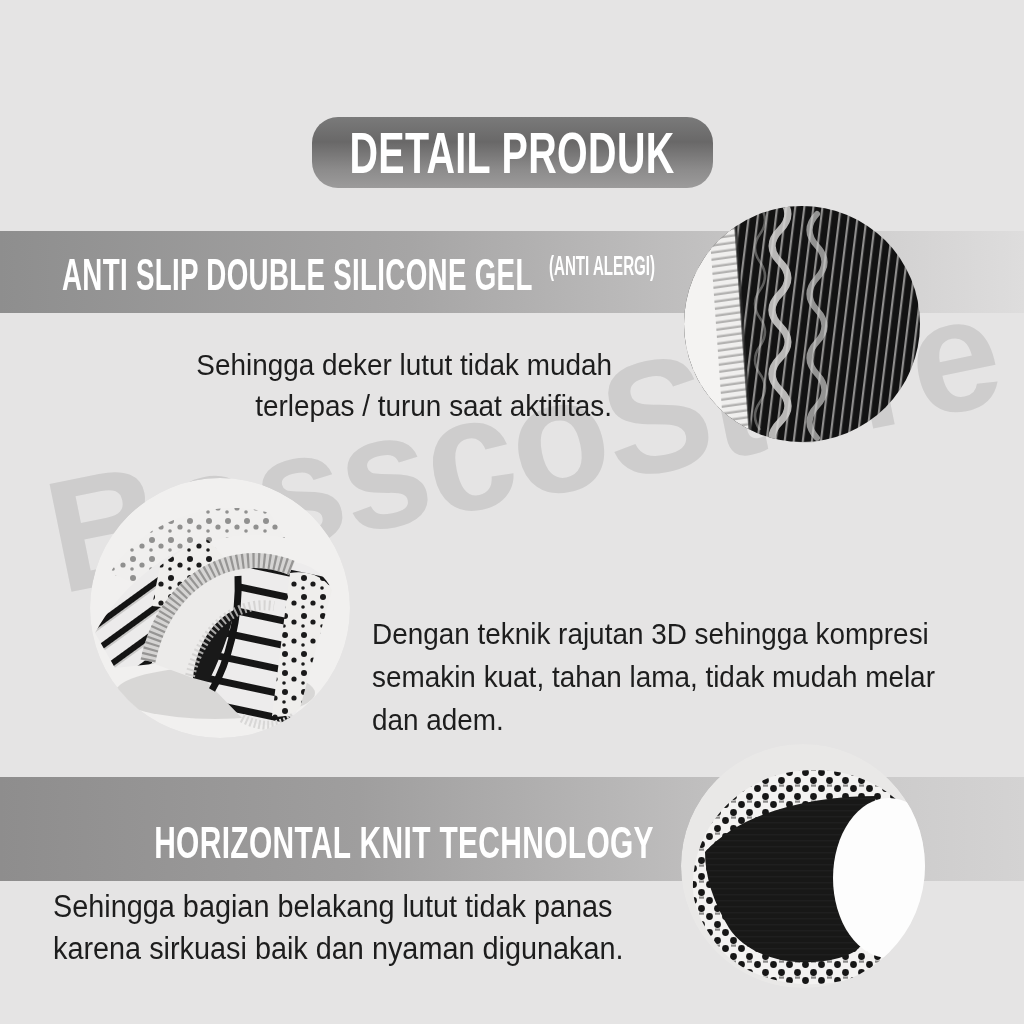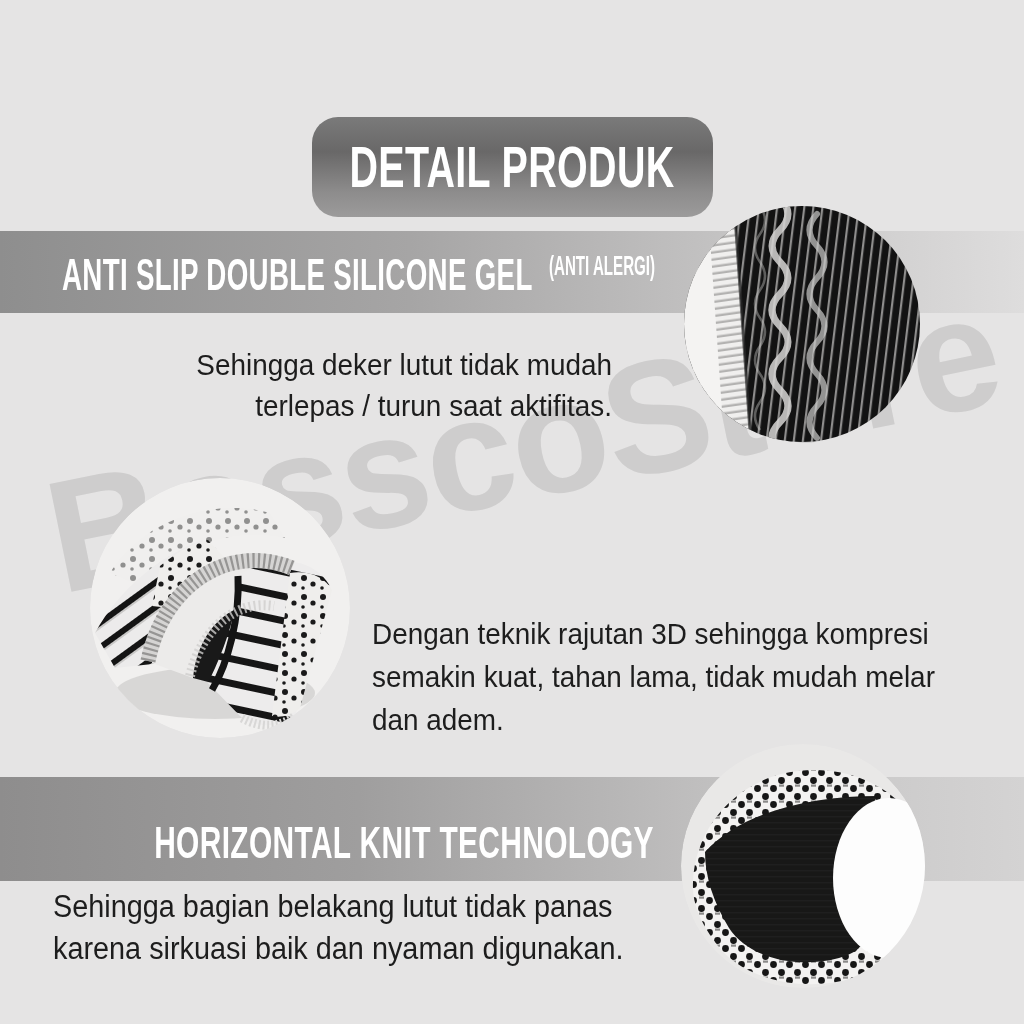--- a/index.html
+++ b/index.html
@@ -10,21 +10,21 @@
   
   .watermark{
     position:absolute;left:50px;top:448px;z-index:2;
     font-size:160px;font-weight:bold;letter-spacing:-2px;
     color:#bcbbbb;opacity:.55;white-space:nowrap;
     transform:rotate(-11.5deg);transform-origin:left center;
     pointer-events:none;
   }
   
   .title-pill{
-    position:absolute;left:312px;top:117px;width:401px;height:100px;z-index:3;
+    position:absolute;left:312px;top:117px;width:401px;height:71px;z-index:3;
     border-radius:26px;
     background:linear-gradient(180deg,#7a7a7a 0%,#696868 35%,#8d8c8c 75%,#9c9b9b 100%);
     display:flex;align-items:center;justify-content:center;
   }
   .title-pill .t{
     font-size:58px;font-weight:bold;color:#fff;line-height:1;white-space:nowrap;
     transform:scaleX(.68);transform-origin:center center;letter-spacing:.5px;
   }
   
   .bar{position:absolute;left:0;width:1024px;z-index:1;}

